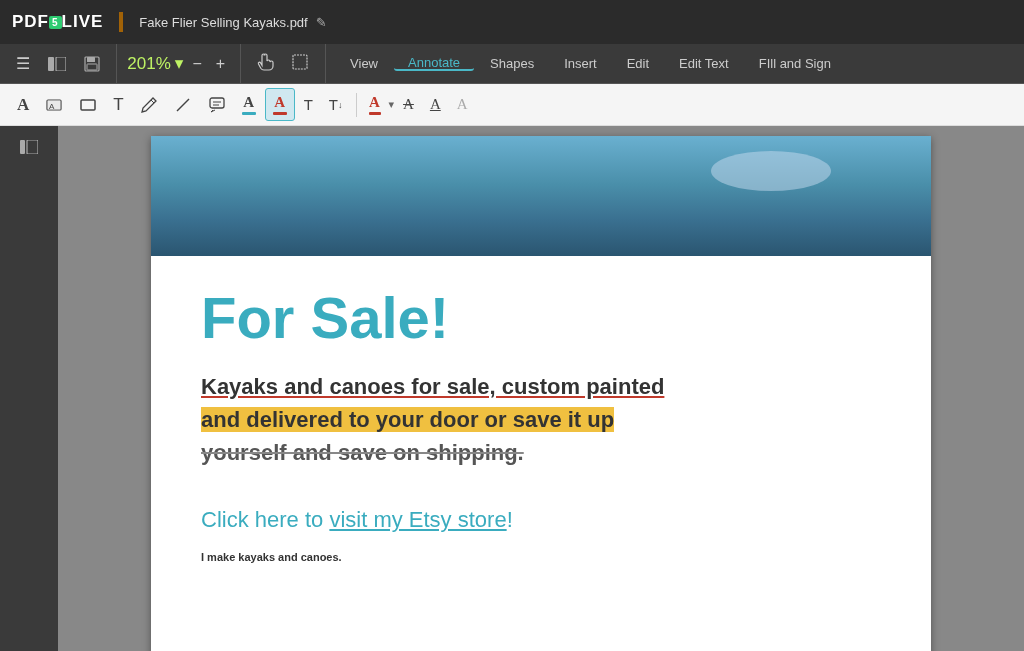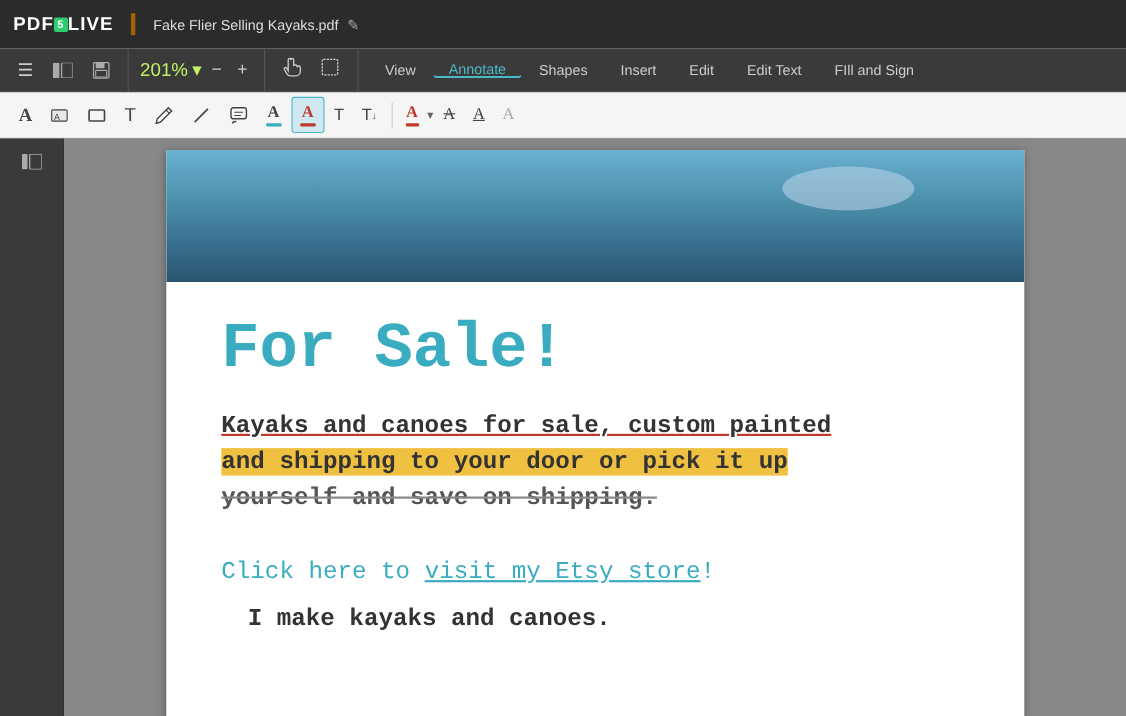--- a/index.html
+++ b/index.html
@@ -175,22 +175,21 @@
     .color-dot {
       width: 12px;
       height: 3px;
       border-radius: 1px;
     }
 
     
     .main-content {
       display: flex;
       height: calc(651px - 44px - 40px - 42px);
-      background: #0f172a;
-      font-family: Liberation Mono, monospace;
+      background: #15803d;
     }
 
     
     .left-sidebar {
       width: 58px;
       background: #3a3a3a;
       display: flex;
       flex-direction: column;
       align-items: center;
       padding-top: 10px;
@@ -270,24 +269,23 @@
       color: #3aacbf;
       font-weight: normal;
     }
     .pdf-link {
       color: #3aacbf;
       text-decoration: underline;
       font-weight: normal;
     }
     .pdf-small {
       margin-top: 18px;
-      font-size: 22px;
+      font-size: 11px;
       font-weight: bold;
       color: #333;
-      margin-left: 24px;
     }
   </style>
 </head>
 <body>
 
 <div class="top-bar">
   <div class="logo-area">
     <span style="color:white;font-weight:bold;font-size:17px;letter-spacing:1px;">
       PDF<span style="background:#2ecc71;color:white;font-size:10px;padding:1px 3px;border-radius:2px;vertical-align:middle;">5</span><span>LIVE</span>
     </span>
@@ -437,21 +435,21 @@
 
         <div style="position:absolute;top:0;left:0;right:0;bottom:0;background:linear-gradient(180deg, #6ab0d0 0%, #4a8faa 40%, #3a7090 70%, #2a5570 100%);"></div>
         <div style="position:absolute;top:15px;right:100px;width:120px;height:40px;background:rgba(200,220,240,0.5);border-radius:50%;"></div>
       </div>
 
       <div class="pdf-content">
         <div class="pdf-title">For Sale!</div>
 
         <div class="pdf-body">
           <span class="underline-red">Kayaks and canoes for sale, custom painted</span><br>
-          <span class="highlight-yellow">and shipping to your door or pick it up</span><br>
+          <span class="highlight-yellow">and delivered to your door or save it up</span><br>
           <span class="strikethrough">yourself and save on shipping.</span>
         </div>
 
         <div class="pdf-link-line">
           <span>Click here to </span><span class="pdf-link">visit my Etsy store</span><span>!</span>
         </div>
 
         <div class="pdf-small">I make kayaks and canoes.</div>
       </div>
     </div>

